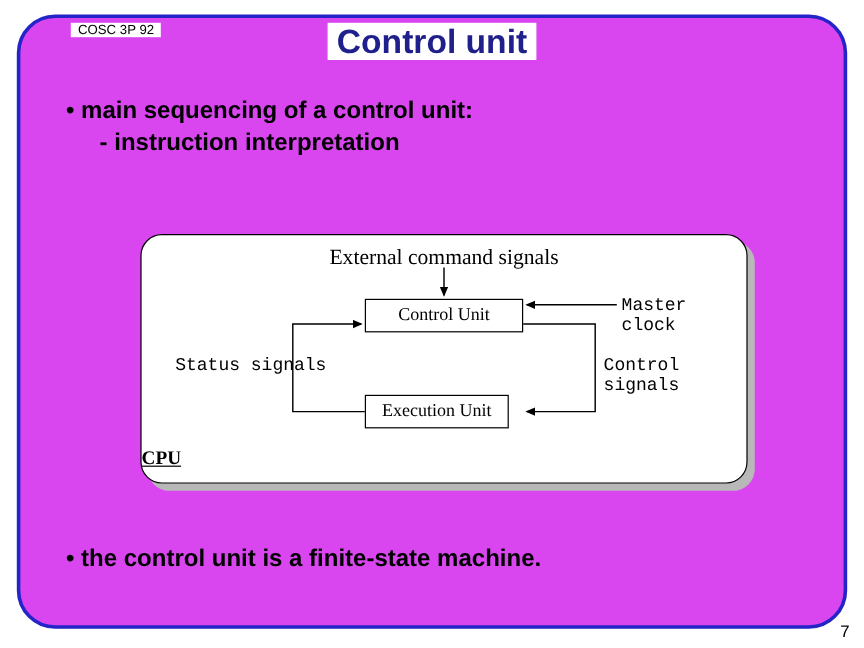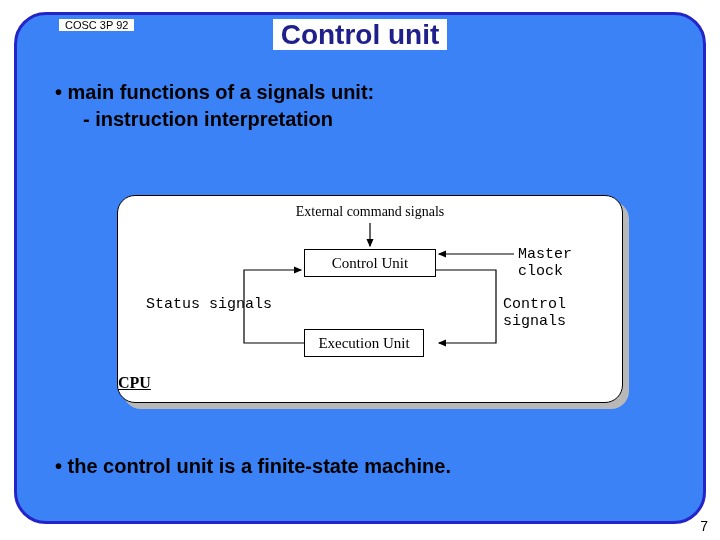--- a/index.html
+++ b/index.html
@@ -12,21 +12,21 @@
     overflow: hidden;
   }
   .slide-frame {
     position: absolute;
     left: 14px;
     top: 12px;
     width: 692px;
     height: 512px;
     border: 3px solid #2424c8;
     border-radius: 32px;
-    background: #3b82f6;
+    background: #d946ef;
   }
   .course-tag {
     position: absolute;
     left: 42px;
     top: 4px;
     background: #fff;
     padding: 0 6px;
     font-size: 11px;
     font-family: Arial, sans-serif;
     color: #000;
@@ -96,21 +96,21 @@
     border: 1.5px solid #000;
     border-radius: 18px;
   }
   .ext-signals {
     position: absolute;
     left: 0;
     top: 8px;
     width: 100%;
     text-align: center;
     font-family: "Times New Roman", serif;
-    font-size: 14px;
+    font-size: 18px;
   }
   .small-box {
     position: absolute;
     border: 1px solid #000;
     background: #fff;
     font-family: "Times New Roman", serif;
     font-size: 15px;
     display: flex;
     align-items: center;
     justify-content: center;
@@ -168,21 +168,21 @@
 
 <div class="slide-frame">
 
   <div class="course-tag">COSC 3P 92</div>
 
   <div class="title">
     <span class="title-inner">Control unit</span>
   </div>
 
   <div class="bullets">
-    <div class="bullet-main">main functions of a signals unit:</div>
+    <div class="bullet-main">main sequencing of a control unit:</div>
     <div class="bullet-sub"> instruction interpretation</div>
   </div>
 
   <div class="diagram-wrap">
     <div class="diagram-shadow"></div>
     <div class="diagram-box">
       <div class="ext-signals">External command signals</div>
 
       <div class="small-box control-unit-box">
         <span>Control Unit</span>

